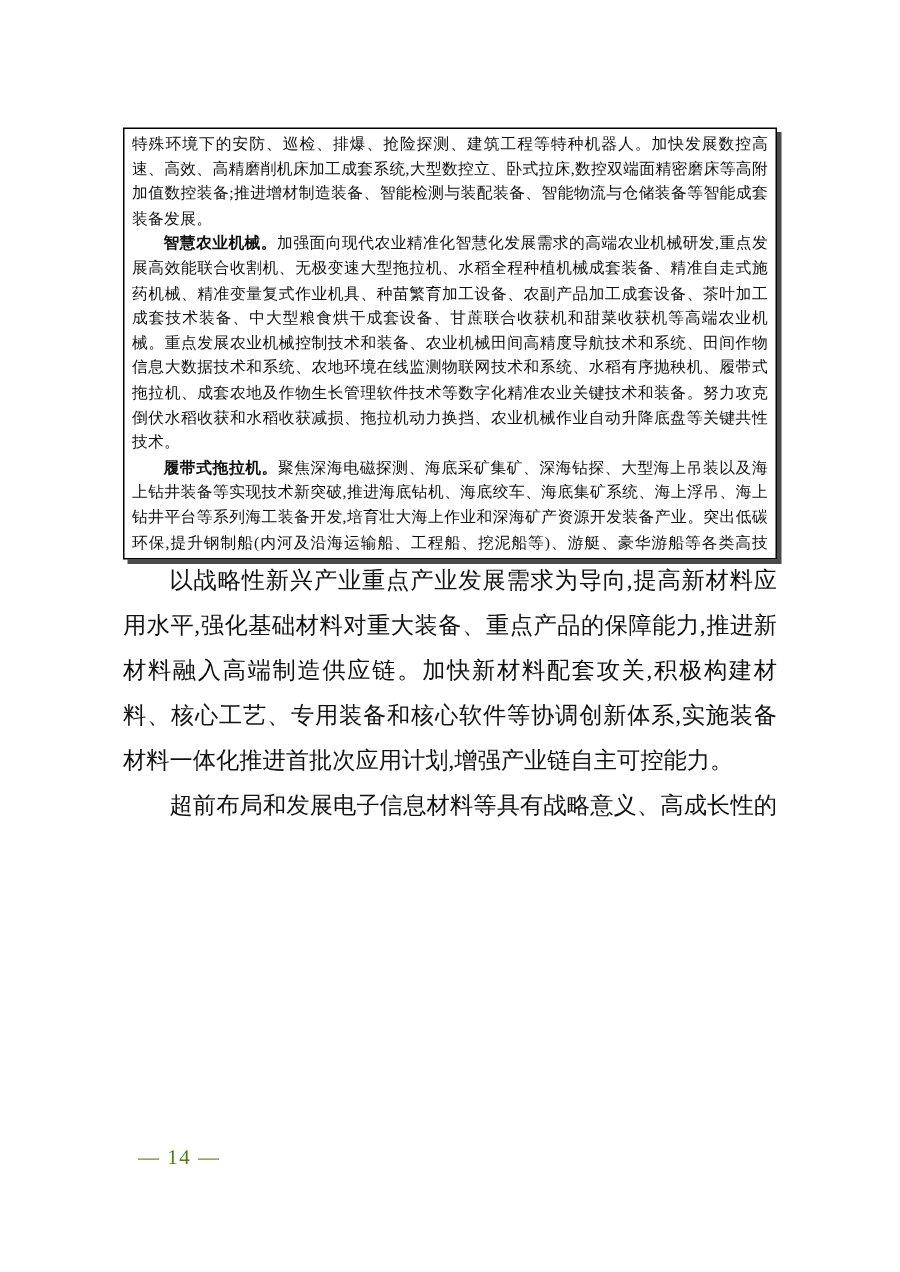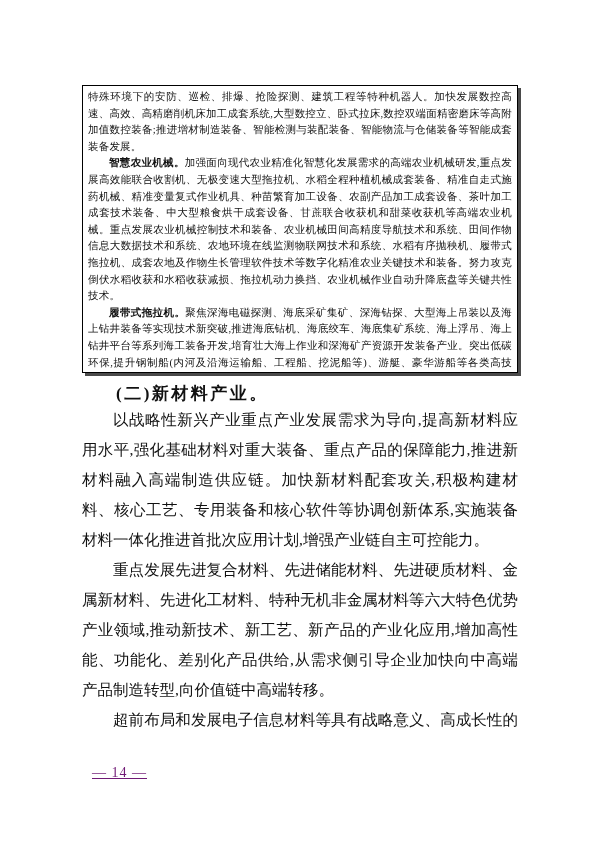--- a/index.html
+++ b/index.html
@@ -53,37 +53,34 @@
     text-align: justify;
     text-indent: 2em;
   }
   .body-para.fill { text-align-last: justify; }
   .page-number {
     position: absolute;
     left: 92px;
     top: 765px;
     font-size: 14px;
     letter-spacing: 1px;
-    color: #701a75;
-    text-decoration: underline;
+    color: #4d7c0f;
   }
 </style>
 </head>
 <body>
 
 <div class="page">
   <div class="content">
 
     <div class="box">
       <p><span>特殊环境下的安防、巡检、排爆、抢险探测、建筑工程等特种机器人。加快发展数控高速、高效、高精磨削机床加工成套系统,大型数控立、卧式拉床,数控双端面精密磨床等高附加值数控装备;推进增材制造装备、智能检测与装配装备、智能物流与仓储装备等智能成套装备发展。</span></p>
       <p class="indent"><b class="lead">智慧农业机械。</b><span>加强面向现代农业精准化智慧化发展需求的高端农业机械研发,重点发展高效能联合收割机、无极变速大型拖拉机、水稻全程种植机械成套装备、精准自走式施药机械、精准变量复式作业机具、种苗繁育加工设备、农副产品加工成套设备、茶叶加工成套技术装备、中大型粮食烘干成套设备、甘蔗联合收获机和甜菜收获机等高端农业机械。重点发展农业机械控制技术和装备、农业机械田间高精度导航技术和系统、田间作物信息大数据技术和系统、农地环境在线监测物联网技术和系统、水稻有序抛秧机、履带式拖拉机、成套农地及作物生长管理软件技术等数字化精准农业关键技术和装备。努力攻克倒伏水稻收获和水稻收获减损、拖拉机动力换挡、农业机械作业自动升降底盘等关键共性技术。</span></p>
       <p class="indent"><b class="lead">履带式拖拉机。</b><span>聚焦深海电磁探测、海底采矿集矿、深海钻探、大型海上吊装以及海上钻井装备等实现技术新突破,推进海底钻机、海底绞车、海底集矿系统、海上浮吊、海上钻井平台等系列海工装备开发,培育壮大海上作业和深海矿产资源开发装备产业。突出低碳环保,提升钢制船(内河及沿海运输船、工程船、挖泥船等)、游艇、豪华游船等各类高技术、高附加值船舶竞争优势,培育优势产品和品牌。积极开发舰船综合电力系统、深海机器人、甲板机械、海底电缆等系列产品。</span></p>
     </div>
 
-    <h2 class="heading">(二)新材料产业。</h2>
 
     <p class="body-para">以战略性新兴产业重点产业发展需求为导向,提高新材料应用水平,强化基础材料对重大装备、重点产品的保障能力,推进新材料融入高端制造供应链。加快新材料配套攻关,积极构建材料、核心工艺、专用装备和核心软件等协调创新体系,实施装备材料一体化推进首批次应用计划,增强产业链自主可控能力。</p>
-    <p class="body-para">重点发展先进复合材料、先进储能材料、先进硬质材料、金属新材料、先进化工材料、特种无机非金属材料等六大特色优势产业领域,推动新技术、新工艺、新产品的产业化应用,增加高性能、功能化、差别化产品供给,从需求侧引导企业加快向中高端产品制造转型,向价值链中高端转移。</p>
     <p class="body-para fill">超前布局和发展电子信息材料等具有战略意义、高成长性的</p>
   </div>
 
   <div class="page-number">— 14 —</div>
 </div>
 
 </body></html>

